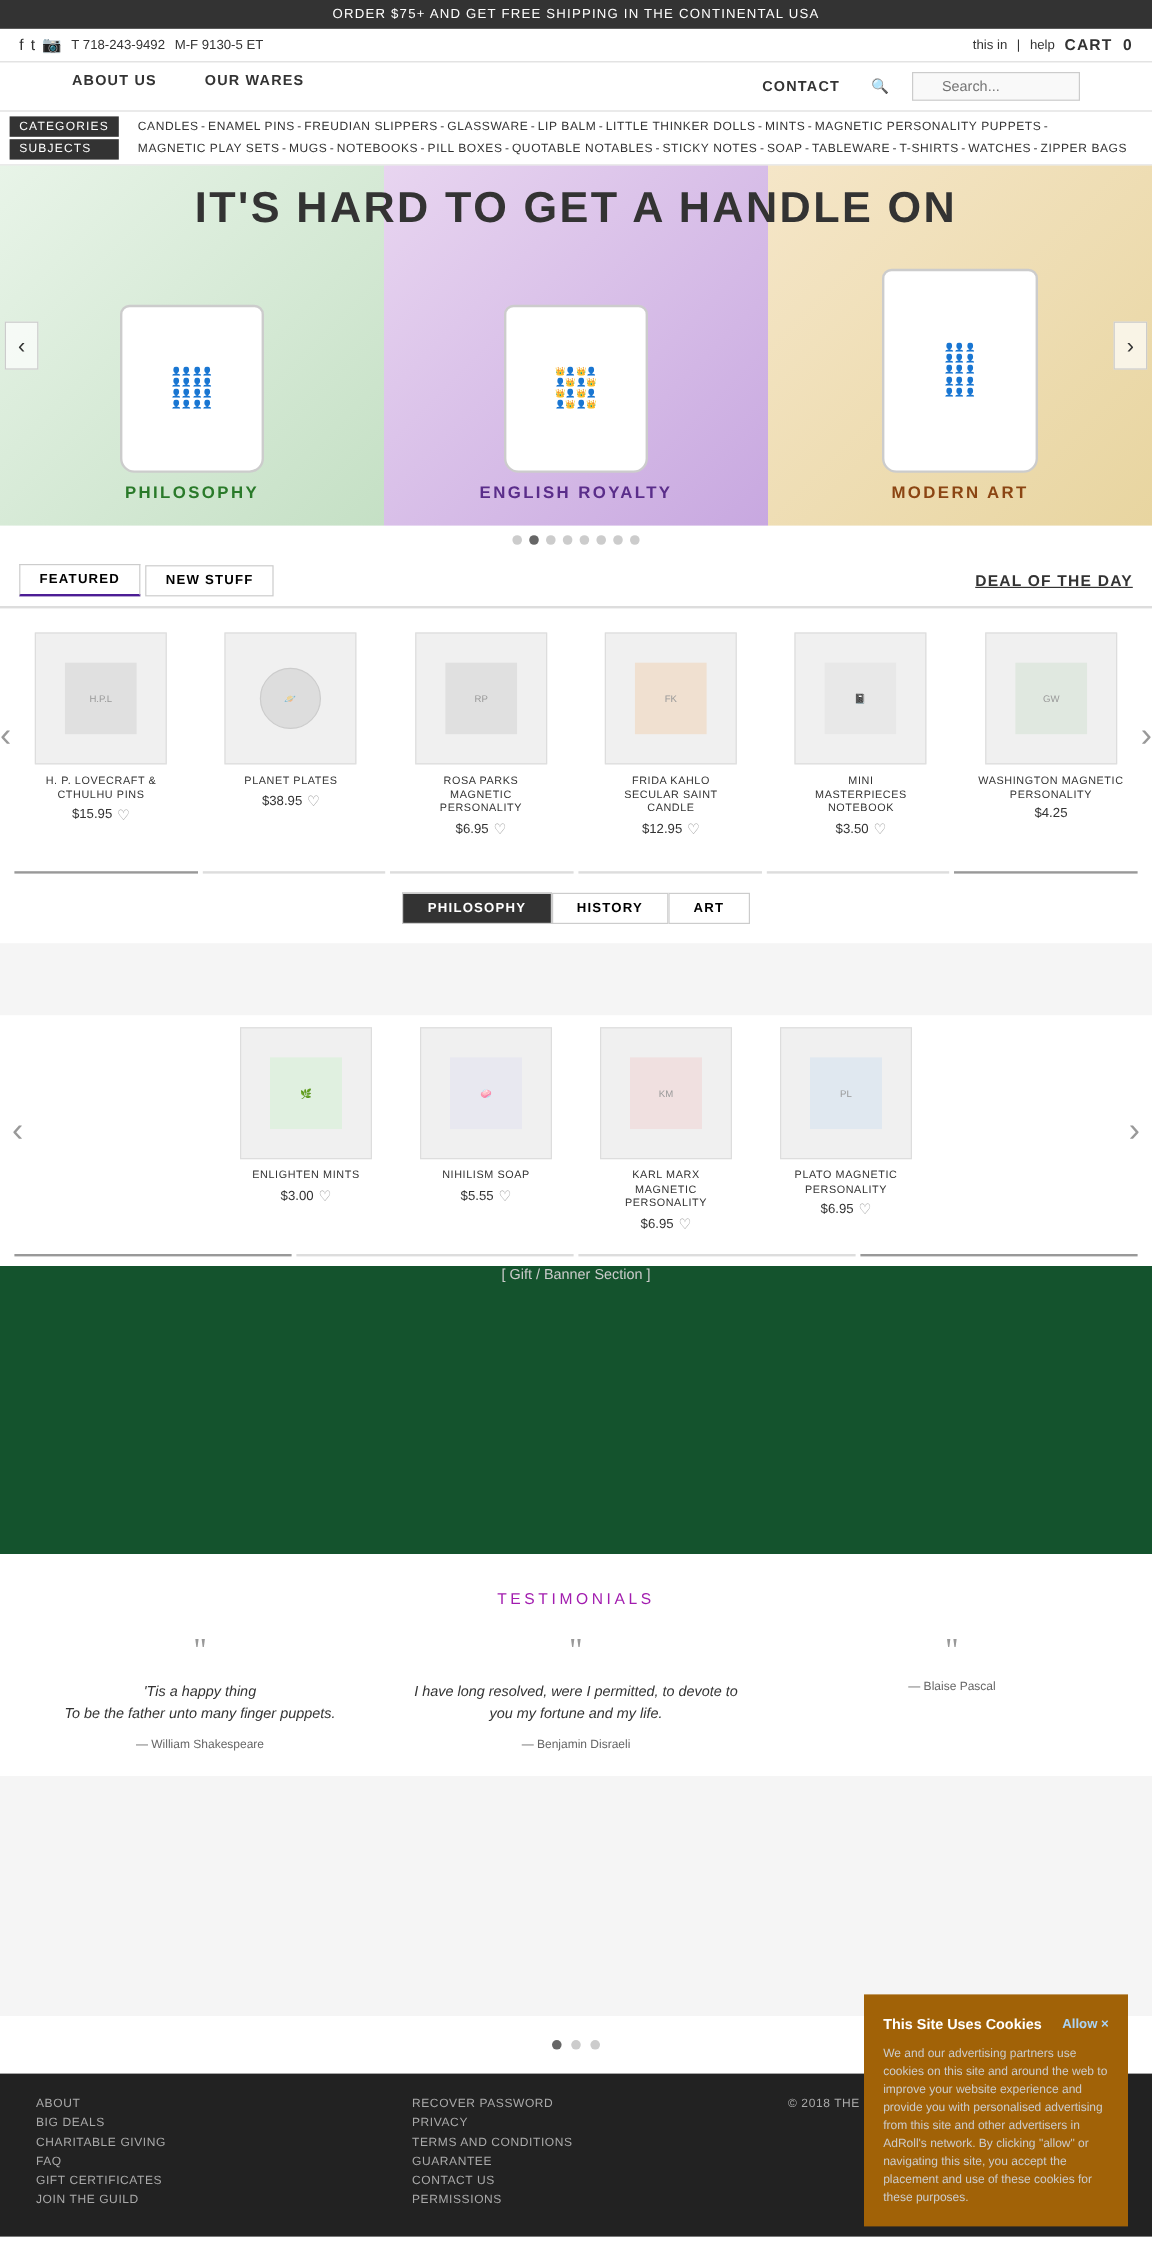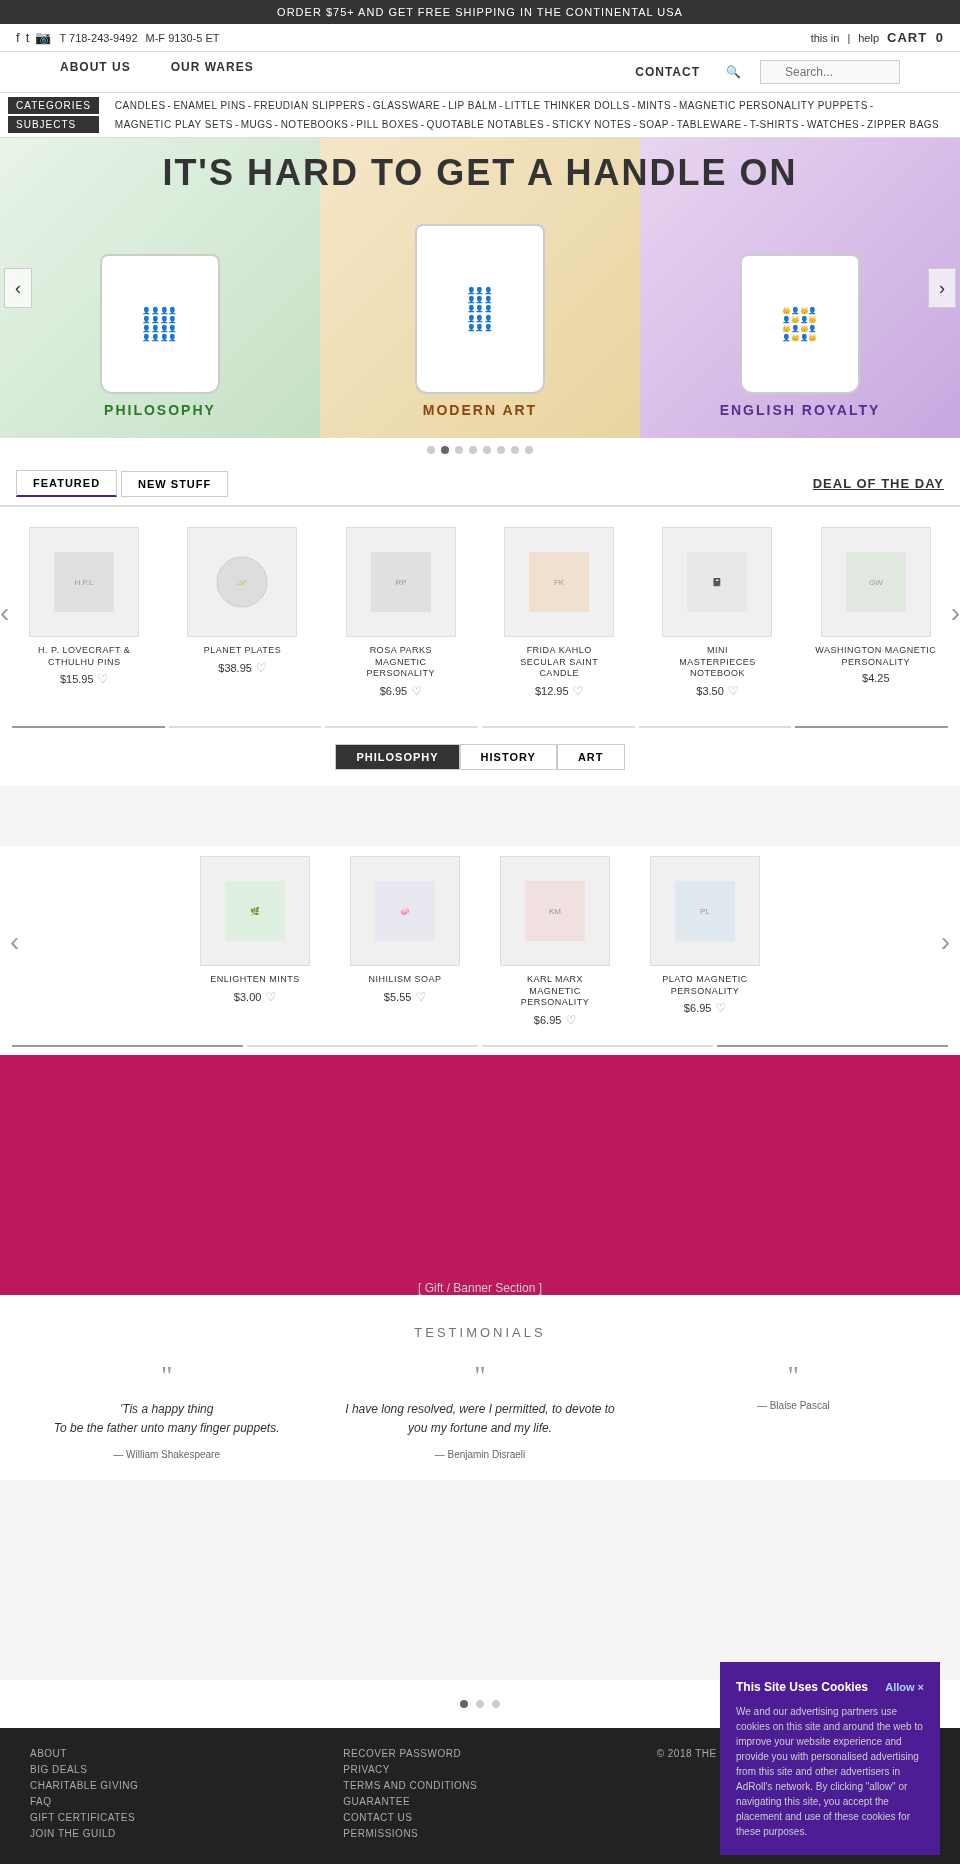--- a/index.html
+++ b/index.html
@@ -298,21 +298,21 @@
     
     .testimonials-section {
       padding: 30px 20px 20px;
       text-align: center;
     }
     .testimonials-title {
       font-size: 13px;
       letter-spacing: 3px;
       text-transform: uppercase;
       margin-bottom: 20px;
-      color: #737373;
+      color: #a21caf;
     }
     .testimonials-grid {
       display: flex;
       gap: 20px;
       justify-content: space-around;
     }
     .testimonial-item {
       flex: 1;
       text-align: center;
       padding: 0 10px;
@@ -348,21 +348,21 @@
       background: #ccc;
     }
     .t-dot.active { background: #666; }
 
     
     .cookie-notice {
       position: fixed;
       bottom: 20px;
       right: 20px;
       width: 220px;
-      background: #4c1d95;
+      background: #a16207;
       color: #fff;
       padding: 16px;
       font-size: 10px;
       line-height: 1.5;
       z-index: 1000;
     }
     .cookie-title {
       font-size: 12px;
       font-weight: bold;
       margin-bottom: 8px;
@@ -521,38 +521,38 @@
     <div class="hero-section hero-section-1">
       <div class="mug-shape">
         <div class="mug-handle"></div>
         <div class="mug-faces">
           👤👤👤👤<br>👤👤👤👤<br>👤👤👤👤<br>👤👤👤👤
         </div>
       </div>
       <div class="hero-product-label hero-product-label-1">PHILOSOPHY</div>
     </div>
 
+    <div class="hero-section hero-section-3">
+      <div class="mug-shape">
+        <div class="mug-handle"></div>
+        <div class="mug-faces">
+          👑👤👑👤<br>👤👑👤👑<br>👑👤👑👤<br>👤👑👤👑
+        </div>
+      </div>
+      <div class="hero-product-label hero-product-label-3">ENGLISH ROYALTY</div>
+    </div>
+
     <div class="hero-section hero-section-2">
       <div class="mug-shape" style="width:130px;height:170px;">
         <div class="mug-handle"></div>
         <div class="mug-faces">
           👤👤👤<br>👤👤👤<br>👤👤👤<br>👤👤👤<br>👤👤👤
         </div>
       </div>
       <div class="hero-product-label hero-product-label-2">MODERN ART</div>
-    </div>
-
-    <div class="hero-section hero-section-3">
-      <div class="mug-shape">
-        <div class="mug-handle"></div>
-        <div class="mug-faces">
-          👑👤👑👤<br>👤👑👤👑<br>👑👤👑👤<br>👤👑👤👑
-        </div>
-      </div>
-      <div class="hero-product-label hero-product-label-3">ENGLISH ROYALTY</div>
     </div>
 
     <div class="hero-arrow hero-arrow-right">›</div>
   </div>
 
   <div class="hero-dots">
     <span class="hero-dot"></span>
     <span class="hero-dot active"></span>
     <span class="hero-dot"></span>
     <span class="hero-dot"></span>
@@ -741,21 +741,21 @@
   <span class="section-arrow section-arrow-right" style="right:10px;font-size:28px;color:#999;">›</span>
 </div>
 
 <div class="section-lines">
   <div class="section-line dark"></div>
   <div class="section-line"></div>
   <div class="section-line"></div>
   <div class="section-line dark"></div>
 </div>
 
-<div style="height:240px;background:#be185d;display:flex;align-items:flex-end;justify-content:center;">
+<div style="height:240px;background:#14532d;display:flex;align-items:flex-start;justify-content:center;">
   <span style="color:#ccc;font-size:12px;">[ Gift / Banner Section ]</span>
 </div>
 
 <div class="testimonials-section">
   <div class="testimonials-title">TESTIMONIALS</div>
   <div class="testimonials-grid">
 
     <div class="testimonial-item">
       <div class="quote-mark">"</div>
       <div class="testimonial-text">

